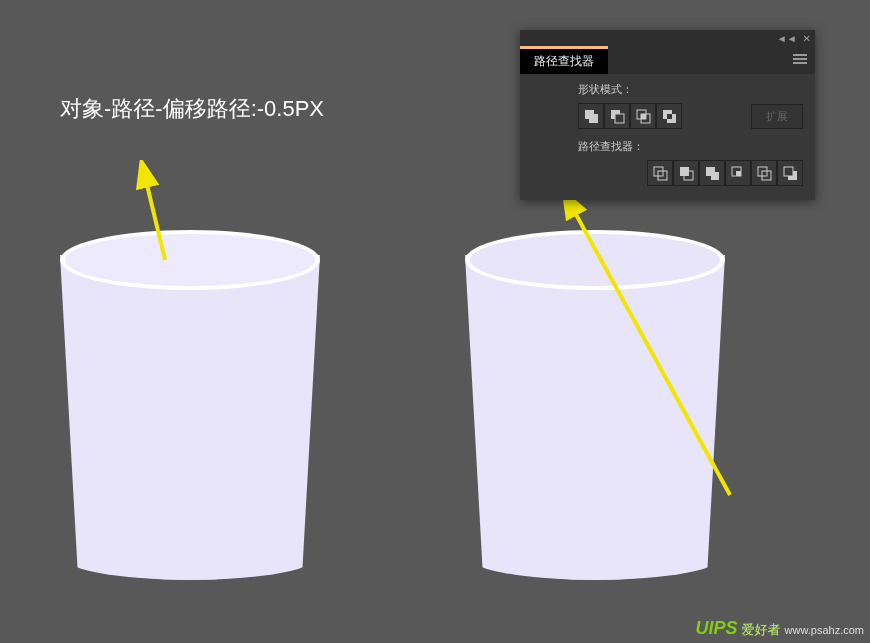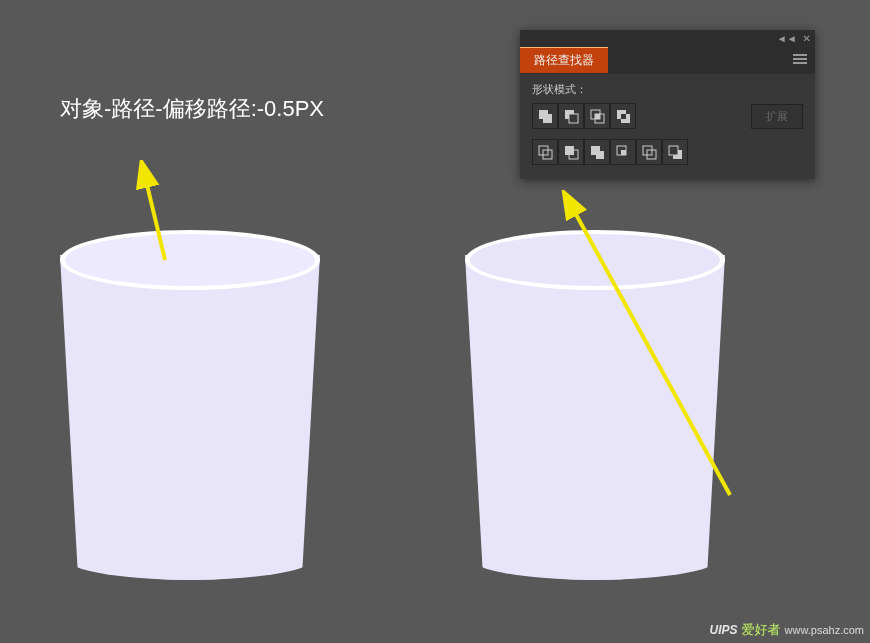--- a/index.html
+++ b/index.html
@@ -123,54 +123,56 @@
       color: #999;
     }
     .panel-tabs {
       display: flex;
       align-items: center;
       background: #2e2e2e;
       height: 28px;
       position: relative;
     }
     .panel-tab {
-      background: #c2410c;
+      background: #000000;
       padding: 4px 14px;
       font-size: 12px;
       color: #eee;
       cursor: pointer;
-      border-top: 1px solid #fdba74;
+      border-top: 3px solid #fdba74;
     }
     .panel-menu-icon {
       position: absolute;
       right: 8px;
       top: 8px;
       width: 14px;
       height: 12px;
       cursor: pointer;
     }
     .panel-menu-icon span {
       display: block;
       height: 2px;
       background: #999;
       margin-bottom: 2px;
     }
     .panel-body {
       padding: 8px 12px 12px;
+      margin-left: 46px;
     }
     .section-label {
       font-size: 11px;
       color: #ccc;
       margin-bottom: 6px;
     }
     .button-row {
       display: flex;
       gap: 0;
       align-items: center;
       margin-bottom: 10px;
+      justify-content: flex-end;
     }
     .icon-btn {
       width: 26px;
       height: 26px;
       background: #383838;
       border: 1px solid #222;
       display: flex;
       align-items: center;
       justify-content: center;
       cursor: pointer;
@@ -199,22 +201,22 @@
       bottom: 4px;
       font-size: 13px;
       color: #5aa6d8;
       font-style: italic;
       display: flex;
       align-items: baseline;
       gap: 4px;
     }
     .watermark .logo {
       font-weight: bold;
-      font-size: 12px;
-      color: #e5e5e5;
+      font-size: 18px;
+      color: #84cc16;
     }
     .watermark .cn { color: #bef264; font-style: normal; }
     .watermark .url { font-size: 11px; color: #ddd; font-style: normal; margin-top: 31px; }
   </style>
 </head>
 <body>
 
 <div class="cup cup-left">
   <div class="cup-body"></div>
   <div class="cup-bottom"></div>
@@ -288,20 +290,21 @@
       </div>
       <div class="icon-btn">
         <svg class="shape-icon">
             <rect x="2" y="2" width="9" height="9" fill="#ccc"></rect>
             <rect x="6" y="6" width="9" height="9" fill="#ccc"></rect>
             <rect x="6" y="6" width="5" height="5" fill="#383838"></rect>
           </svg>
       </div>
       <div class="expand-btn">扩展</div>
     </div>
+    <div class="section-label">路径查找器：</div>
     <div class="button-row" style="margin-bottom:2px;">
       <div class="icon-btn">
         <svg class="shape-icon">
             <rect x="2" y="2" width="9" height="9" fill="none" stroke="#ccc"></rect>
             <rect x="6" y="6" width="9" height="9" fill="none" stroke="#ccc"></rect>
           </svg>
       </div>
       <div class="icon-btn">
         <svg class="shape-icon">
             <rect x="2" y="2" width="9" height="9" fill="#ccc"></rect>

